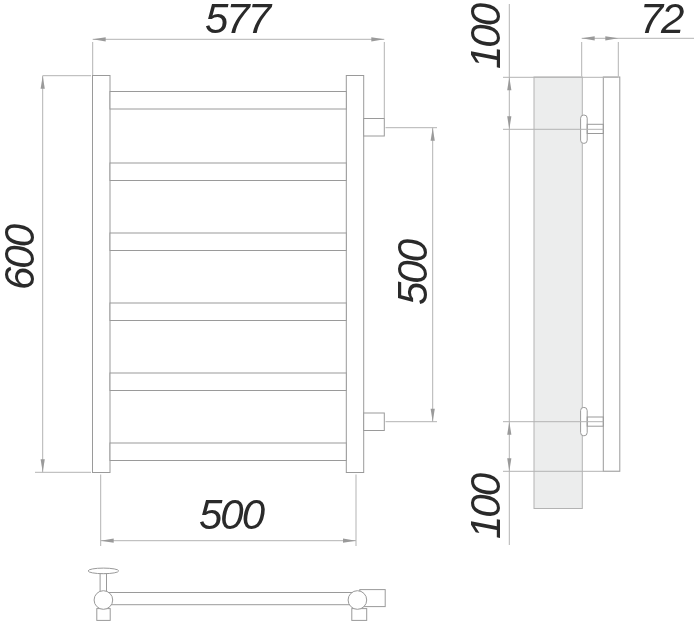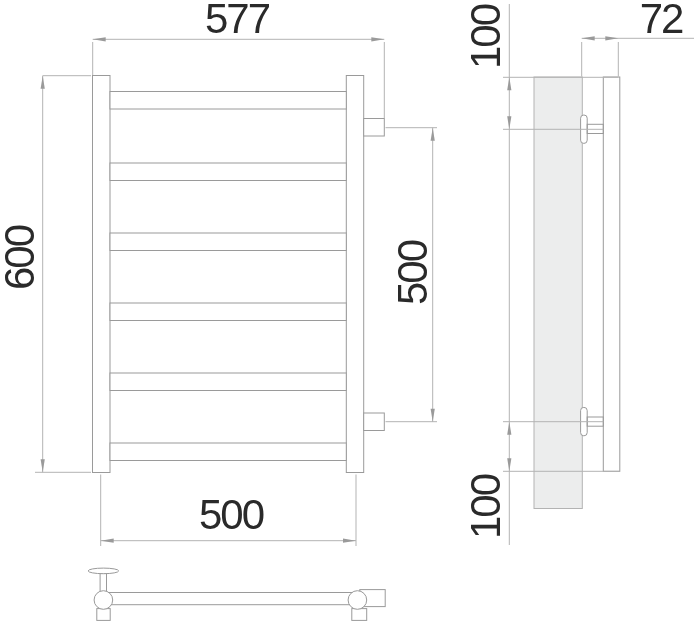--- a/index.html
+++ b/index.html
@@ -1,16 +1,16 @@
 <!DOCTYPE html>
 <html><head>
 <meta charset="utf-8">
 <style>
   html,body{margin:0;padding:0;background:#ffffff;}
-  .stage{position:relative;width:700px;height:622px;background:#ffffff;overflow:hidden;}
+  .stage{position:relative;width:700px;height:622px;background:#ffffff;overflow:hidden;font-style:italic;}
   svg{display:block;}
   svg text{
     font-family:"Liberation Sans", sans-serif;
     font-size:42px;
     letter-spacing:-2px;
     fill:#2a2a2a;
   }
   .obj{stroke:#9a9a9a;stroke-width:1;fill:none;}
   .objw{stroke:#9a9a9a;stroke-width:1;fill:#ffffff;}
   .wall{stroke:#b3b3b3;stroke-width:1;}

